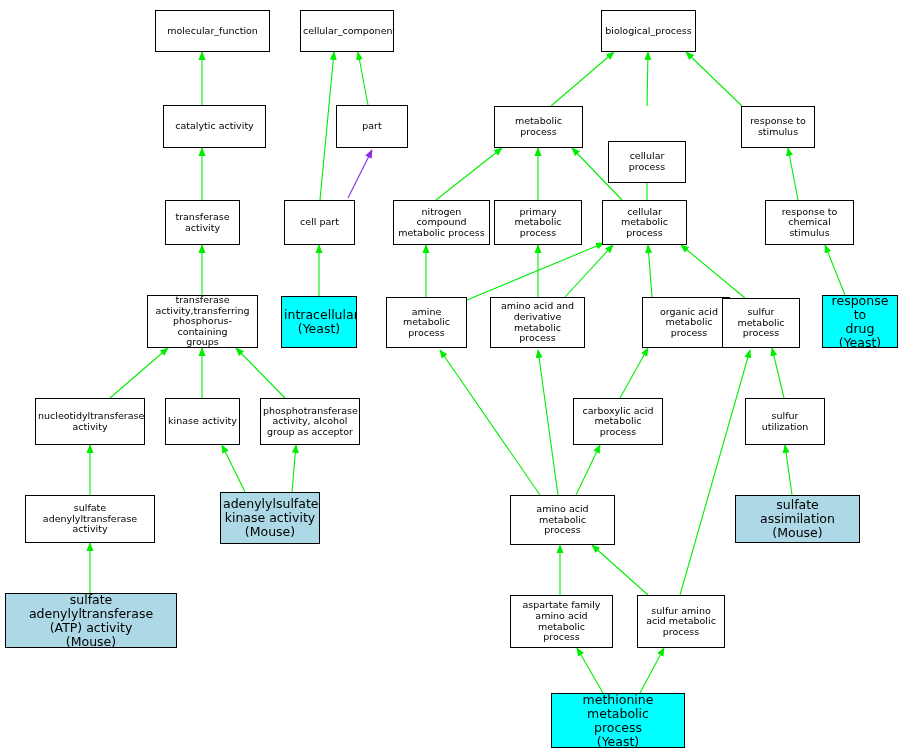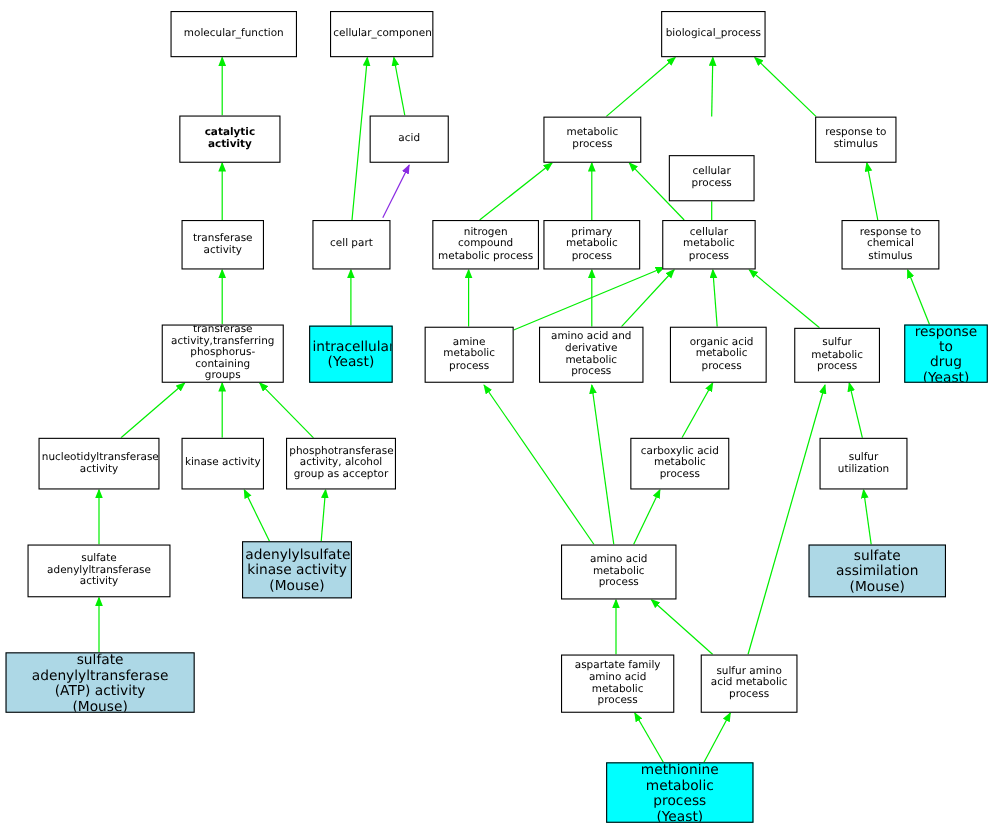--- a/index.html
+++ b/index.html
@@ -103,25 +103,25 @@
   <div id="node-group">
       <div class="node small" style="left: 155px; top: 10px; width: 115px; height: 42px;">
         <span class="lbl">molecular_function</span>
       </div>
       <div class="node small" style="left: 300px; top: 10px; width: 94px; height: 42px;">
         <span class="lbl">cellular_component</span>
       </div>
       <div class="node small" style="left: 601px; top: 10px; width: 95px; height: 42px;">
         <span class="lbl">biological_process</span>
       </div>
-      <div class="node small" style="left: 163px; top: 105px; width: 92px; height: 43px; font-weight: bold;">
+      <div class="node small" style="left: 163px; top: 105px; width: 103px; height: 43px;">
         <span class="lbl">catalytic activity</span>
       </div>
       <div class="node small" style="left: 336px; top: 105px; width: 72px; height: 43px;">
-        <span class="lbl">acid</span>
+        <span class="lbl">part</span>
       </div>
       <div class="node small" style="left: 494px; top: 106px; width: 89px; height: 42px;">
         <span class="lbl">metabolic process</span>
       </div>
       <div class="node small" style="left: 608px; top: 106px; width: 78px; height: 42px; margin-top: 35px;">
         <span class="lbl">cellular process</span>
       </div>
       <div class="node small" style="left: 741px; top: 106px; width: 74px; height: 42px;">
         <span class="lbl">response to
 stimulus</span>
@@ -161,21 +161,21 @@
       </div>
       <div class="node small" style="left: 386px; top: 297px; width: 81px; height: 51px;">
         <span class="lbl">amine metabolic
 process</span>
       </div>
       <div class="node small" style="left: 490px; top: 297px; width: 95px; height: 51px;">
         <span class="lbl">amino acid and
 derivative metabolic
 process</span>
       </div>
-      <div class="node small" style="left: 609px; top: 297px; width: 88px; height: 51px; padding-left: 8px;">
+      <div class="node small" style="left: 642px; top: 297px; width: 88px; height: 51px; padding-left: 8px;">
         <span class="lbl">organic acid
 metabolic process</span>
       </div>
       <div class="node small" style="left: 722px; top: 298px; width: 78px; height: 50px;">
         <span class="lbl">sulfur metabolic
 process</span>
       </div>
       <div class="node big yeast" style="left: 822px; top: 295px; width: 76px; height: 53px;">
         <span class="lbl">response to
 drug

